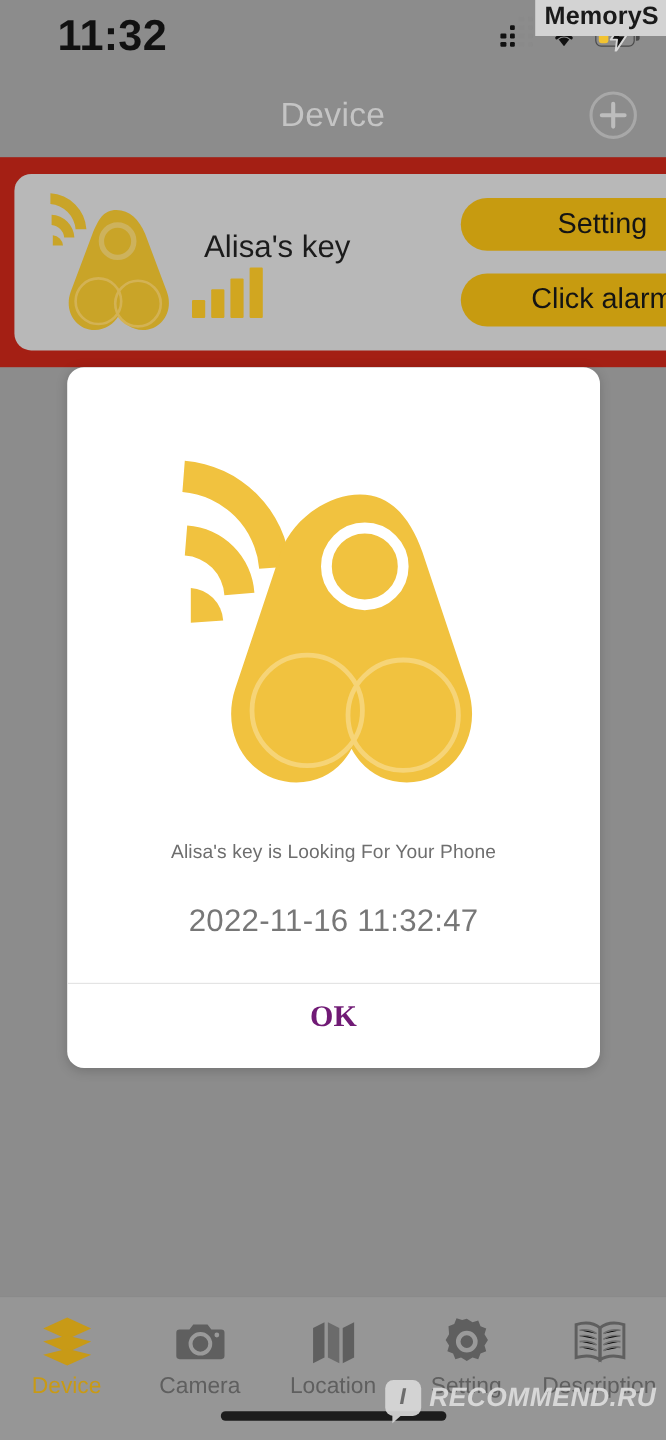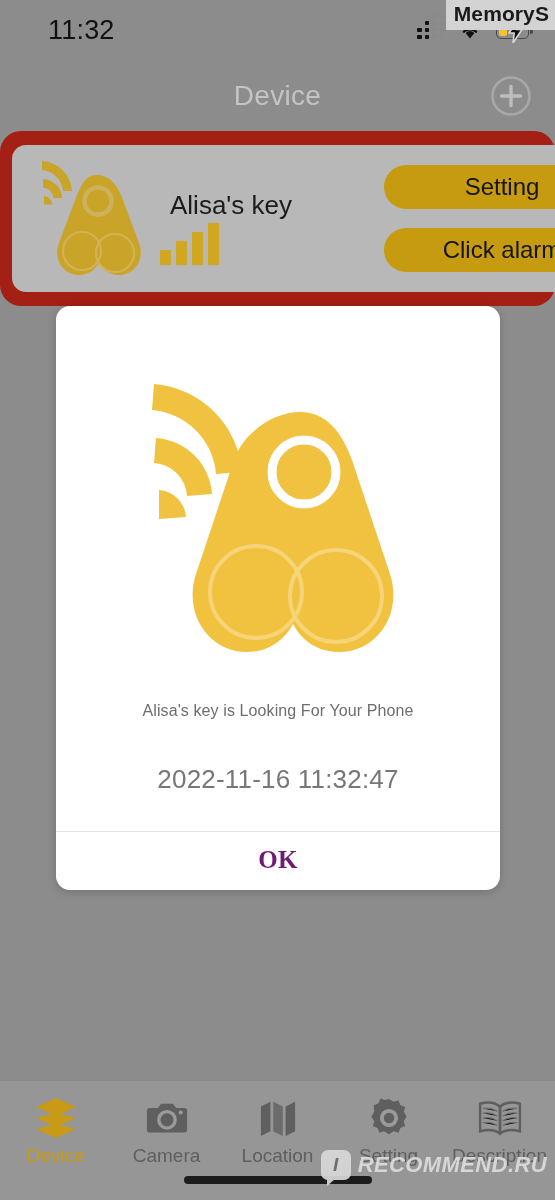--- a/index.html
+++ b/index.html
@@ -20,21 +20,21 @@
   
   .screen-bg { position:absolute; inset:0; background:#8c8c8c; }
 
   
   .statusbar {
     position:absolute; top:0; left:0; right:0; height:60px;
     display:flex; align-items:center; justify-content:space-between;
     padding:0 26px 0 48px;
   }
   .status-time {
-    font-size:27px; font-weight:normal; color:#111; letter-spacing:0.2px;text-align:right;
+    font-size:36px; font-weight:bold; color:#111; letter-spacing:0.2px;text-align:right;
   }
   .status-icons { display:flex; align-items:center; gap:13px; }
 
   
   .sig-dots { display:flex; align-items:flex-end; gap:3px; height:18px; }
   .sig-col { display:flex; flex-direction:column; justify-content:flex-end; gap:2.5px; }
   .sig-col i { display:block; width:4.5px; height:4.5px; border-radius:1px; background:#111; }
   .sig-col.c1 i { background:#111; }
   .sig-col.c2 i { background:#111; }
   .sig-col.c3 i { background:#8a8a8a; }
@@ -70,21 +70,20 @@
   }
   .nav-add {
     position:absolute; right:23px; top:50%; transform:translateY(-50%);
     width:42px; height:42px;
   }
 
   
   .redband {
     position:absolute; left:0; right:0; top:131px; height:175px;
     background:#a41f14;
-    border-radius:21px;
   }
   .device-card {
     position:absolute; left:12px; top:14px;
     width:580px; height:147px;
     background:#b8b8b8;
     border-radius:14px;
   }
   .dev-icon-wrap {
     position:absolute; left:22px; top:6px; width:130px; height:135px;
   }
@@ -120,21 +119,21 @@
     overflow:hidden;
     z-index:30;
   }
   .modal-art { position:relative; width:100%; height:390px; }
   .modal-art svg { position:absolute; left:50%; transform:translateX(-50%); top:50px; }
   .modal-msg {
     text-align:center; font-size:16px; color:#6e6e6e;
     margin-top:6px; letter-spacing:0.1px;
   }
   .modal-time {
-    text-align:center; font-size:26px; color:#777; margin-top:44px;
+    text-align:center; font-size:26px; color:#777; margin-top:32px;
     letter-spacing:0.2px;
   }
   .modal-divider { height:1px; background:#e4e4e4; margin-top:36px; }
   .modal-ok {
     height:55px; display:flex; align-items:center; justify-content:center;
     color:#701a75; font-size:25px; font-weight:bold; letter-spacing:0.3px;
     cursor:pointer;
     font-family:Liberation Serif, serif;
   }
 

